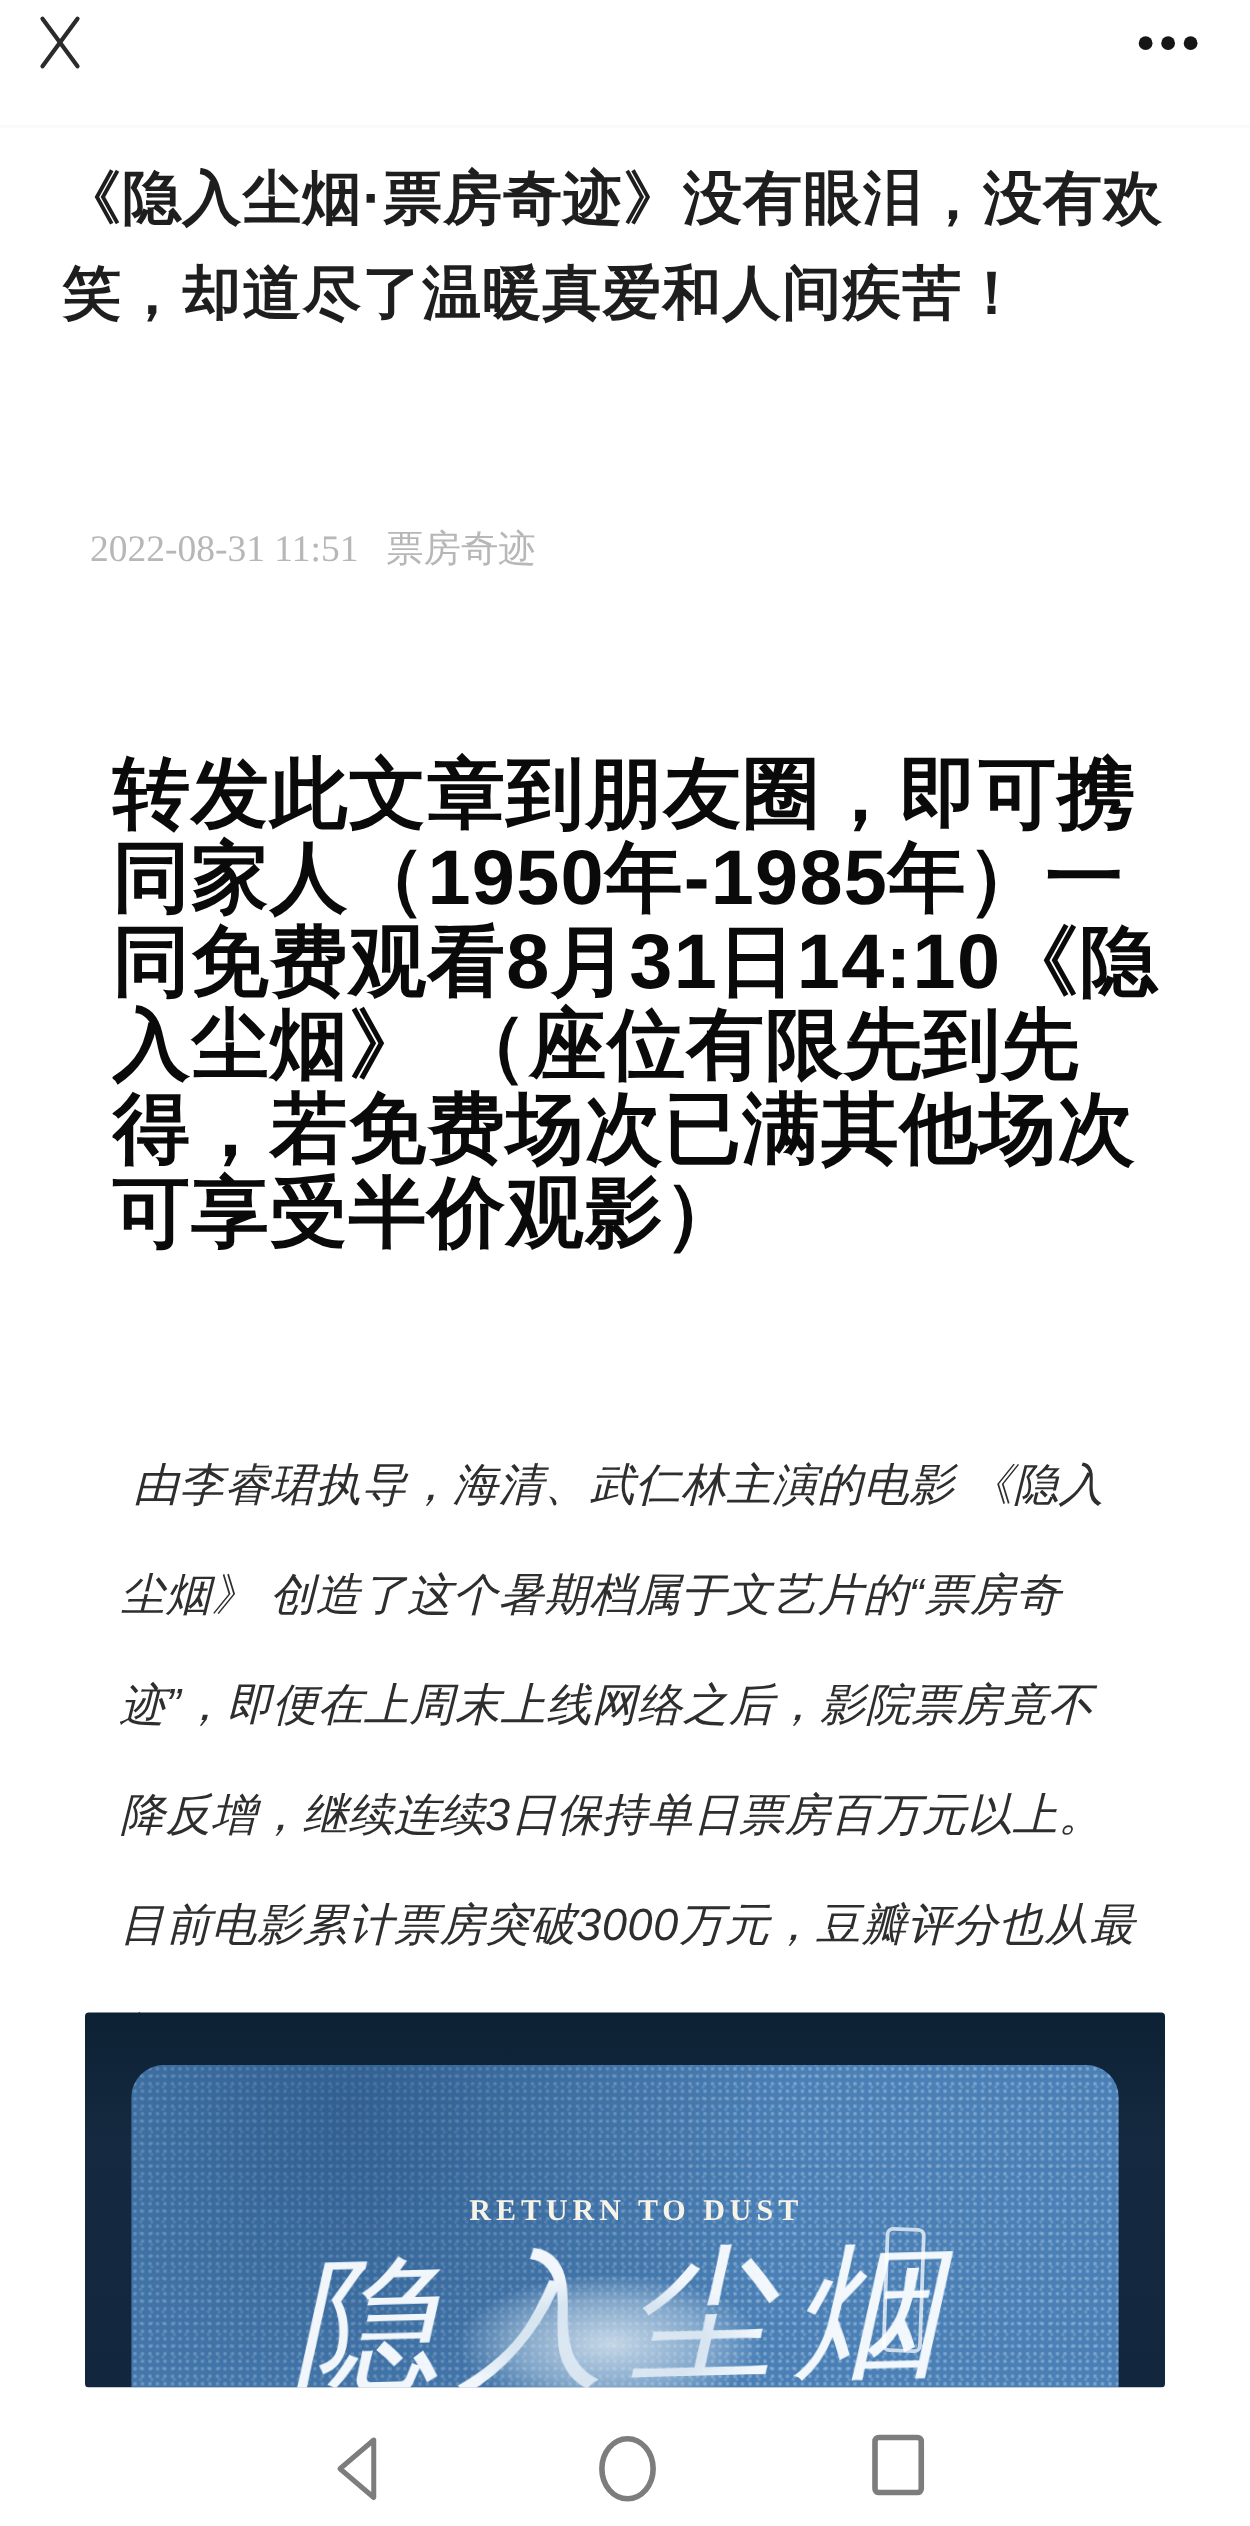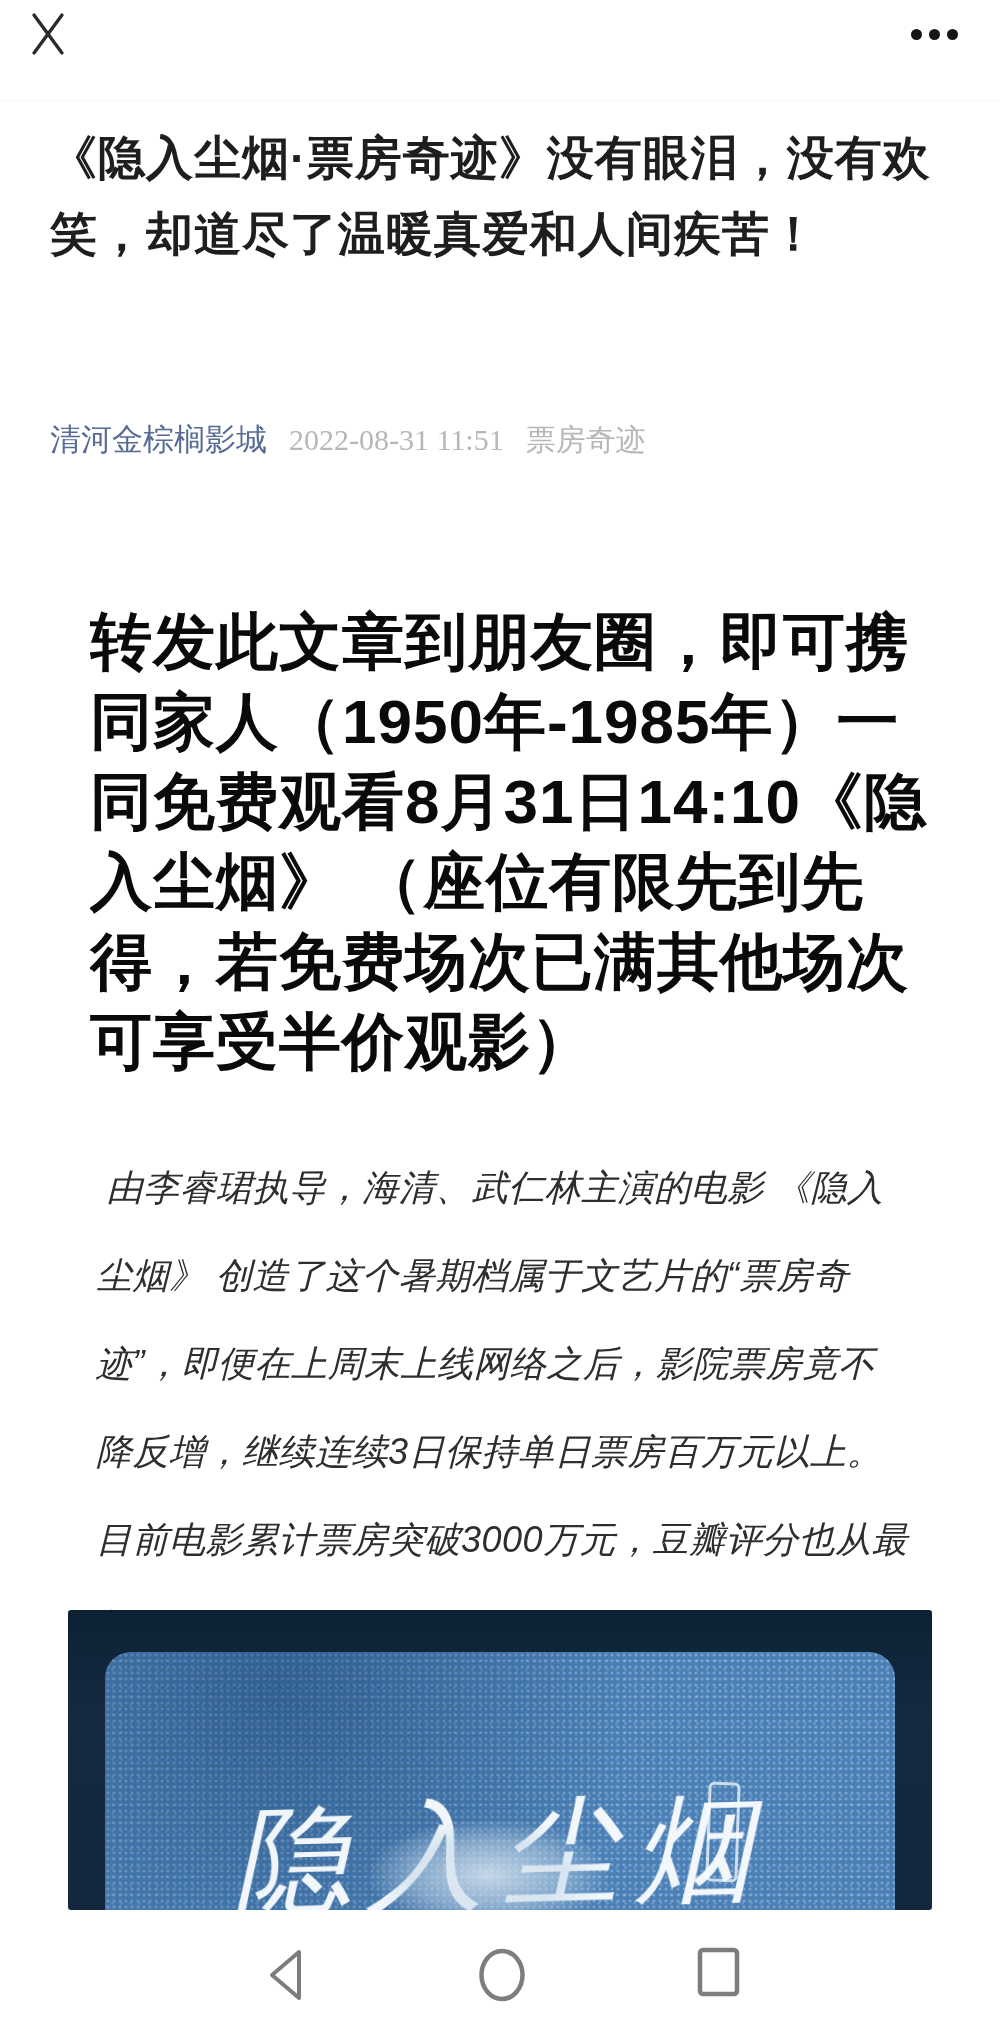--- a/index.html
+++ b/index.html
@@ -22,21 +22,21 @@
     letter-spacing:1px;
   }
   .byline{
     position:absolute;top:419px;left:50px;right:40px;height:42px;
     display:flex;align-items:baseline;white-space:nowrap;
   }
   .byline .author{color:#576b95;font-size:31px;cursor:pointer;}
   .byline .meta{color:#b7b7b7;font-size:30px;margin-left:22px;font-family:Liberation Serif, serif;}
   .promo{
     position:absolute;top:540px;left:90px;right:60px;height:556px;overflow:hidden;
-    font-size:62px;line-height:80px;font-weight:700;color:#0a0a0a;
+    font-size:62px;line-height:67px;font-weight:700;color:#0a0a0a;
     letter-spacing:1px;
   }
   .body-text{
     position:absolute;top:1108px;left:96px;right:90px;height:496px;overflow:hidden;
     font-size:36px;line-height:88px;font-style:italic;color:#2e2e2e;
     text-indent:0.3em;letter-spacing:0.5px;
   }
   .poster{
     position:absolute;top:1610px;left:68px;width:864px;height:300px;
     background:linear-gradient(180deg,#0d2134 0%,#152a40 35%,#12263d 100%);
@@ -98,31 +98,31 @@
   <div class="more-btn">
     <span class="dot"></span>
     <span class="dot"></span>
     <span class="dot"></span>
   </div>
 </header>
 
 <h1 class="article-title">《隐入尘烟·票房奇迹》没有眼泪，没有欢笑，却道尽了温暖真爱和人间疾苦！</h1>
 
 <div class="byline">
-  <span class="author">清河金棕榈影城</span>
   <span class="meta">2022-08-31 11:51</span>
   <span class="meta">票房奇迹</span>
 </div>
 
 <p class="promo">转发此文章到朋友圈，即可携同家人（1950年-1985年）一同免费观看8月31日14:10《隐入尘烟》 （座位有限先到先得，若免费场次已满其他场次可享受半价观影）</p>
 
 <p class="body-text">由李睿珺执导，海清、武仁林主演的电影 《隐入尘烟》 创造了这个暑期档属于文艺片的“票房奇迹”，即便在上周末上线网络之后，影院票房竟不降反增，继续连续3日保持单日票房百万元以上。目前电影累计票房突破3000万元，豆瓣评分也从最初的7.8涨到了8.5。</p>
 
 <figure class="poster" style="margin:0;">
   <div class="poster-inner">
+    <div class="poster-entitle">RETURN TO DUST</div>
     <div class="poster-calligraphy">隐入尘烟</div>
     <div class="poster-seal"></div>
     <div class="poster-cloud"></div>
   </div>
 </figure>
 
 <nav class="navbar">
   <div class="nav-icon nav-back" title="">
     <svg width="44" height="58" viewBox="0 0 44 58">
       <path d="M36 6 L9 29 L36 52 Z" fill="none" stroke="#7d7d7d" stroke-width="4" stroke-linejoin="round"></path>

